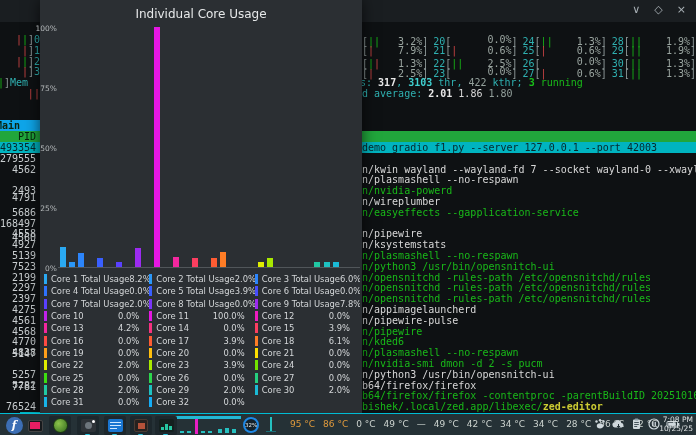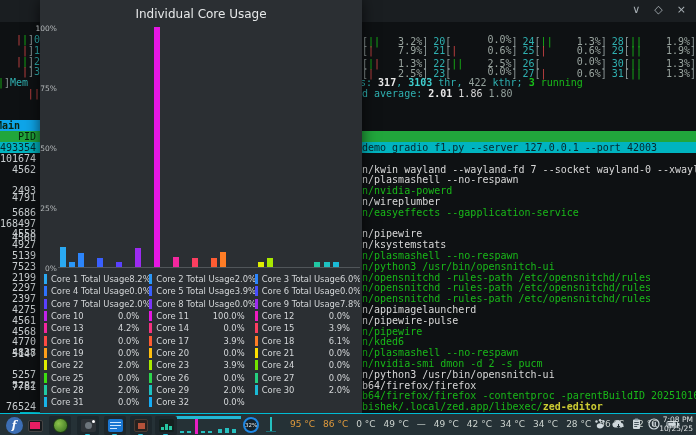--- a/index.html
+++ b/index.html
@@ -106,21 +106,21 @@
       <div class="trow " style="top: 44.8px;;left:362px;"><span class="mg"><span class="mbr">[</span><span class="minner first"><span><span class="tick-r">|</span></span><span class="mpct">7.9%</span></span><span class="mbr">]</span></span><span class="mg"><span class="mid">21</span><span class="mbr">[</span><span class="minner"><span><span class="tick-r">|</span></span><span class="mpct">0.6%</span></span><span class="mbr">]</span></span><span class="mg"><span class="mid">25</span><span class="mbr">[</span><span class="minner"><span><span class="tick-r">|</span></span><span class="mpct">0.6%</span></span><span class="mbr">]</span></span><span class="mg"><span class="mid">29</span><span class="mbr">[</span><span class="minner"><span><span class="tick-g">|</span><span class="tick-g">|</span></span><span class="mpct">1.9%</span></span><span class="mbr">]</span></span></div>
       <div class="trow " style="top: 55.6px;;left:362px;"><span class="mg"><span class="mbr">[</span><span class="minner first"><span><span class="tick-g">|</span><span class="tick-r">|</span></span><span class="mpct">1.3%</span></span><span class="mbr">]</span></span><span class="mg"><span class="mid">22</span><span class="mbr">[</span><span class="minner"><span><span class="tick-g">|</span><span class="tick-g">|</span></span><span class="mpct">2.5%</span></span><span class="mbr">]</span></span><span class="mg"><span class="mid">26</span><span class="mbr">[</span><span class="minner"><span></span><span class="mpct">0.0%</span></span><span class="mbr">]</span></span><span class="mg"><span class="mid">30</span><span class="mbr">[</span><span class="minner"><span><span class="tick-g">|</span><span class="tick-g">|</span></span><span class="mpct">1.3%</span></span><span class="mbr">]</span></span></div>
       <div class="trow " style="top: 66.4px;;left:362px;"><span class="mg"><span class="mbr">[</span><span class="minner first"><span><span class="tick-r">|</span></span><span class="mpct">2.5%</span></span><span class="mbr">]</span></span><span class="mg"><span class="mid">23</span><span class="mbr">[</span><span class="minner"><span></span><span class="mpct">0.0%</span></span><span class="mbr">]</span></span><span class="mg"><span class="mid">27</span><span class="mbr">[</span><span class="minner"><span><span class="tick-r">|</span></span><span class="mpct">0.6%</span></span><span class="mbr">]</span></span><span class="mg"><span class="mid">31</span><span class="mbr">[</span><span class="minner"><span><span class="tick-g">|</span><span class="tick-g">|</span></span><span class="mpct">1.3%</span></span><span class="mbr">]</span></span></div>
       <div class="trow " style="top: 77.2px;;left:354px;"><span class="cy">ks: </span><span class="whb">317</span><span class="cy">, </span><span class="cyb">3103</span><span class="cy"> thr, </span><span class="dim">422</span><span class="cy"> kthr; </span><span class="grb">3</span><span class="gr"> running</span></div>
       <div class="trow " style="top: 88px;;left:362px;"><span class="cy">d average: </span><span class="whb">2.01</span><span class="wh"> 1.86</span><span class="dim"> 1.80</span></div>
       <div class="trow " style="top: 120.4px;;left:0; width:40px;"><span class="main-tab">Main</span></div>
       <div class="trow hdr-green" style="top: 131.2px;;left:0; width:40px; text-align:right; padding-right:4px; color:#08210d;">PID</div>
       <div class="trow hdr-green" style="top: 131.2px;;left:362px; width:334px;">&nbsp;</div>
       <div class="trow row-sel" style="top: 142px;;left:0; width:40px; text-align:right; padding-right:4px;">493354</div>
       <div class="trow row-sel" style="top: 142px;;left:362px; width:334px; overflow:hidden;">demo_gradio_f1.py --server 127.0.0.1 --port 42003</div>
-      <div class="trow pid-cell" style="top: 152.8px;">101674</div>
+      <div class="trow pid-cell" style="top: 152.8px;">279555</div>
       <div class="trow pid-cell" style="top: 163.6px;">4562</div>
       <div class="trow pid-cell" style="top: 192px;">4791</div>
       <div class="trow pid-cell" style="top: 185.2px;">2493</div>
       <div class="trow pid-cell" style="top: 196px; margin-top: 36px;">4560</div>
       <div class="trow pid-cell" style="top: 206.8px;">5686</div>
       <div class="trow pid-cell" style="top: 217.6px;">168497</div>
       <div class="trow pid-cell" style="top: 228.4px;">4558</div>
       <div class="trow pid-cell" style="top: 239.2px;">4927</div>
       <div class="trow pid-cell" style="top: 250px;">5139</div>
       <div class="trow pid-cell" style="top: 260.8px;">7523</div>

